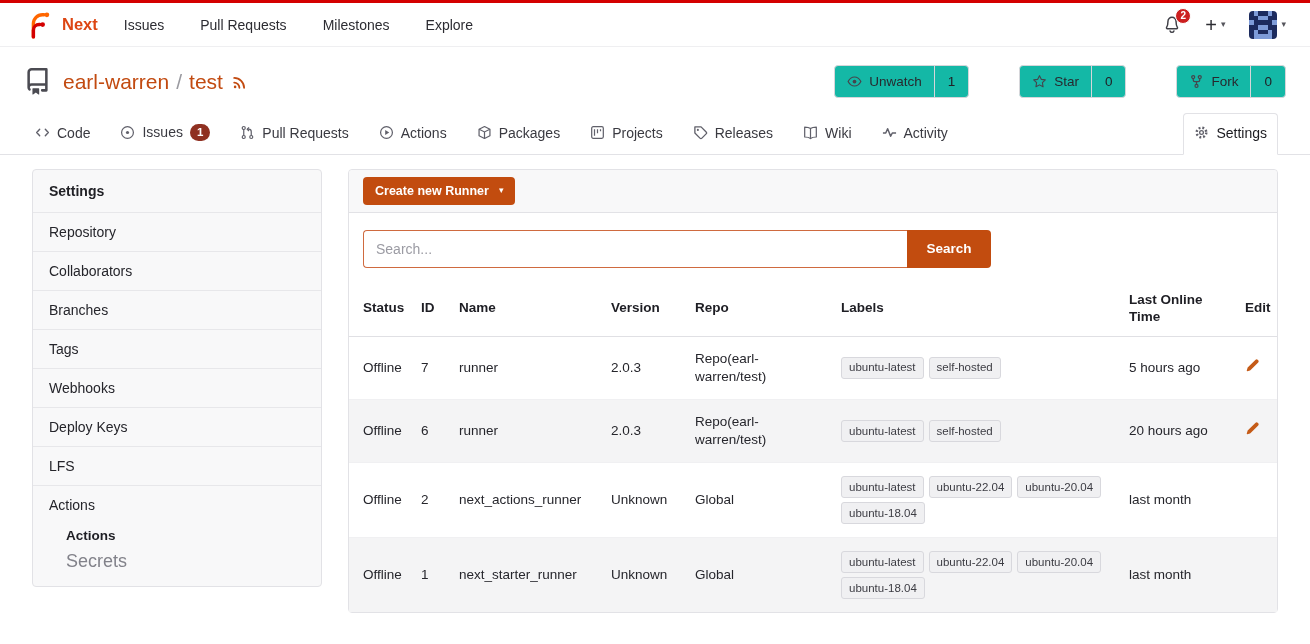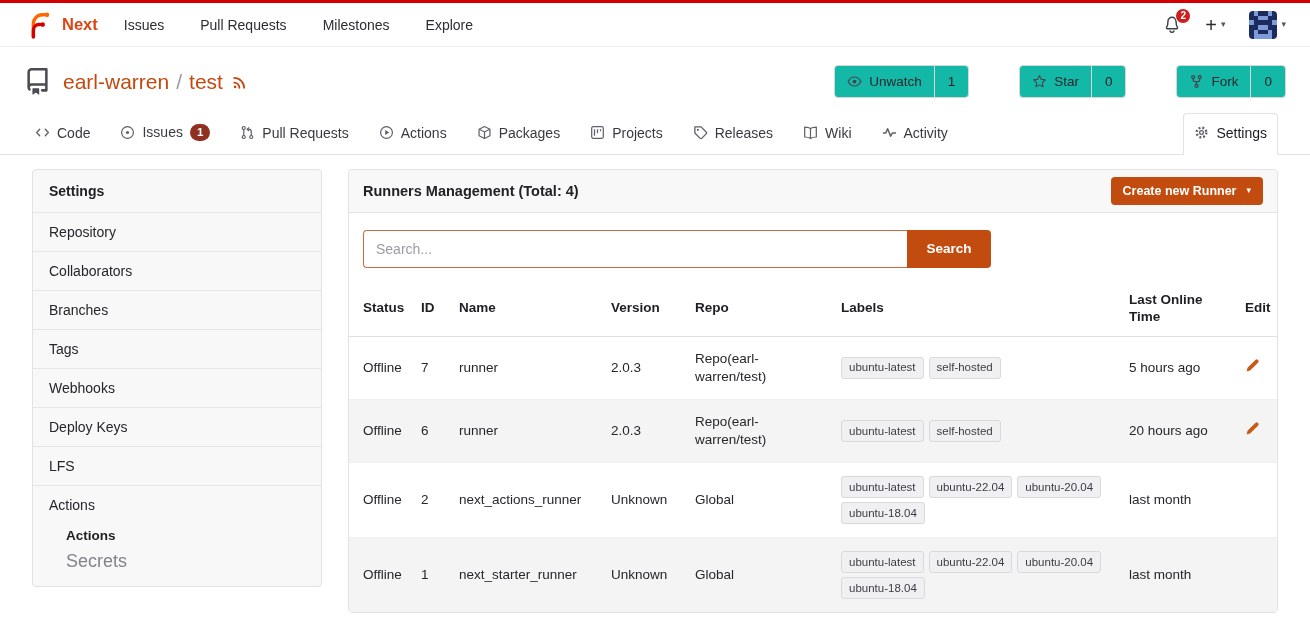--- a/index.html
+++ b/index.html
@@ -354,21 +354,20 @@
         <div class="side-item has-children">
           <div class="side-label">Actions</div>
           <div class="side-sub active">Actions</div>
           <div class="side-sub">Secrets</div>
         </div>
       </div>
   </aside>
 
   <main class="main">
     <div class="panel-header">
-      <div class="panel-title">Runners Management (Total: 4)</div>
       <button class="btn-create">
         <span>Create new Runner</span>
         <span class="caret">▾</span>
       </button>
     </div>
     <div class="search-row">
       <input class="search-input" type="text" placeholder="Search..." style="">
       <button class="btn-search">Search</button>
     </div>
     <table class="runners">

